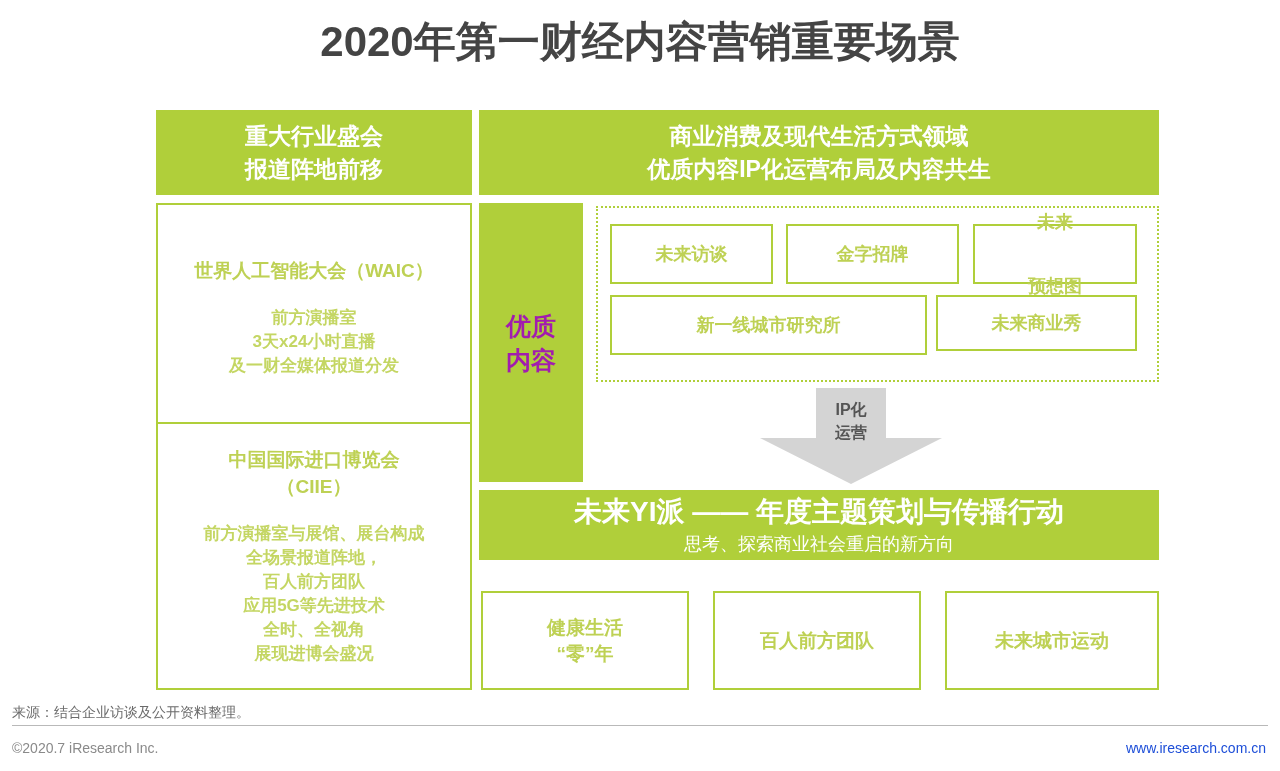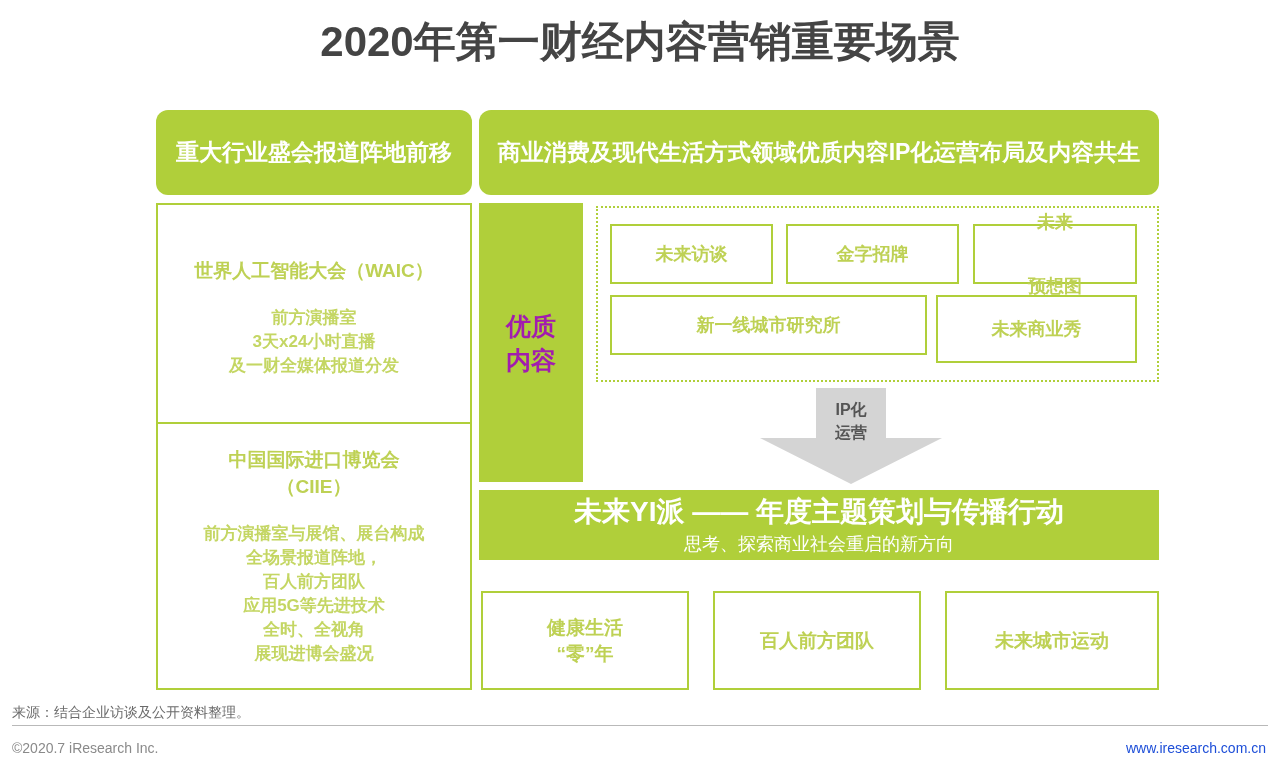--- a/index.html
+++ b/index.html
@@ -33,25 +33,24 @@
     white-space: nowrap;
   }
 
   
   .hdr {
     position: absolute;
     background: #b0cf3a;
     color: #ffffff;
     font-weight: bold;
     display: flex;
-    flex-direction: row;
-    align-items: center;
-    justify-content: center;
-    text-align: center;
-    border-radius: 12px;
+    flex-direction: column;
+    align-items: center;
+    justify-content: center;
+    text-align: center;
   }
   .hdr-left {
     left: 156px; top: 110px; width: 316px; height: 85px;
     font-size: 23px; line-height: 33px;
   }
   .hdr-right {
     left: 479px; top: 110px; width: 680px; height: 85px;
     font-size: 23px; line-height: 33px;
   }
   .hdr .ln { display: block; }
@@ -127,21 +126,21 @@
     display: flex;
     flex-direction: column;
     align-items: center;
     justify-content: center;
     text-align: center;
   }
   .cb0 { left: 12px;  top: 16px; width: 163px; height: 60px; }
   .cb1 { left: 188px; top: 16px; width: 173px; height: 60px; }
   .cb2 { left: 375px; top: 16px; width: 164px; height: 60px; gap: 41px; }
   .cb3 { left: 12px;  top: 87px; width: 317px; height: 60px; }
-  .cb4 { left: 338px; top: 87px; width: 201px; height: 68px; }
+  .cb4 { left: 338px; top: 87px; width: 201px; height: 56px; }
 
   
   .arrow-wrap {
     position: absolute;
     left: 760px; top: 388px; width: 182px; height: 96px;
   }
   .arrow-wrap svg { display: block; }
   .arrow-label {
     position: absolute;
     left: 0; top: 10px;

